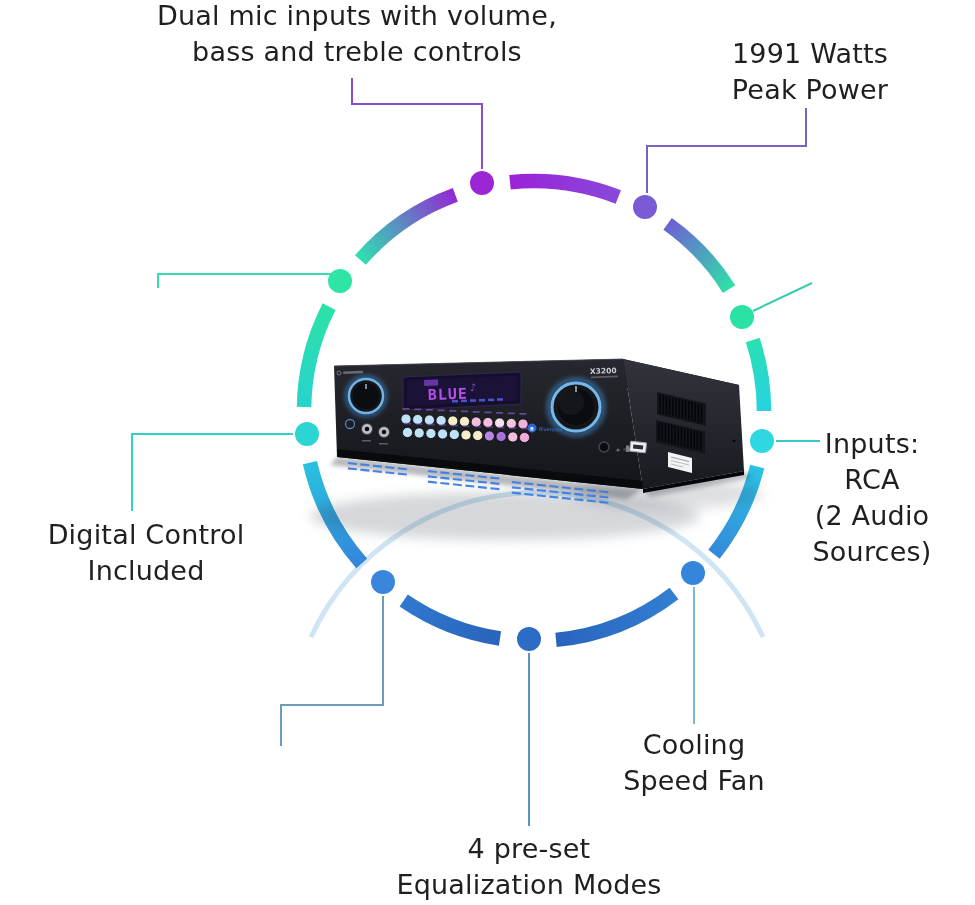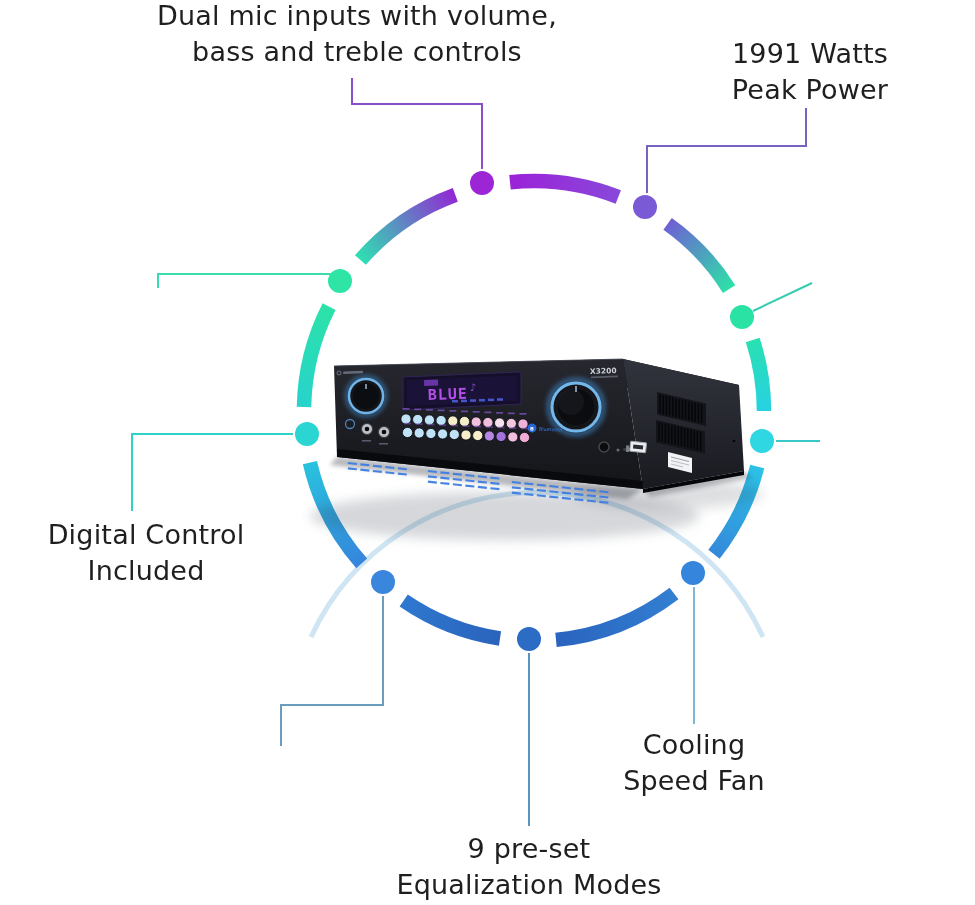--- a/index.html
+++ b/index.html
@@ -317,19 +317,23 @@
         <circle cx="529" cy="639" r="12" fill="#2c6cc4"></circle>
         <polyline points="694,587 694,724" fill="none" stroke="#7db6d8" stroke-width="2"></polyline>
         <circle cx="693" cy="573" r="12" fill="#3585dc"></circle>
       </g>
   </svg>
 
   <div class="label" style="left:357px;top:-2px">Dual mic inputs with volume,
 bass and treble controls</div>
   <div class="label" style="left:810px;top:36px">1991 Watts
 Peak Power</div>
+  <div class="label" style="left:872px;top:426px">Inputs:
+RCA
+(2 Audio
+Sources)</div>
   <div class="label" style="left:146px;top:517px">Digital Control
 Included</div>
-  <div class="label" style="left:529px;top:831px">9 pre-set
+  <div class="label" style="left:529px;top:831px">4 pre-set
 Equalization Modes</div>
   <div class="label" style="left:694px;top:727px">Cooling
 Speed Fan</div>
 </div>
 
 </body></html>

